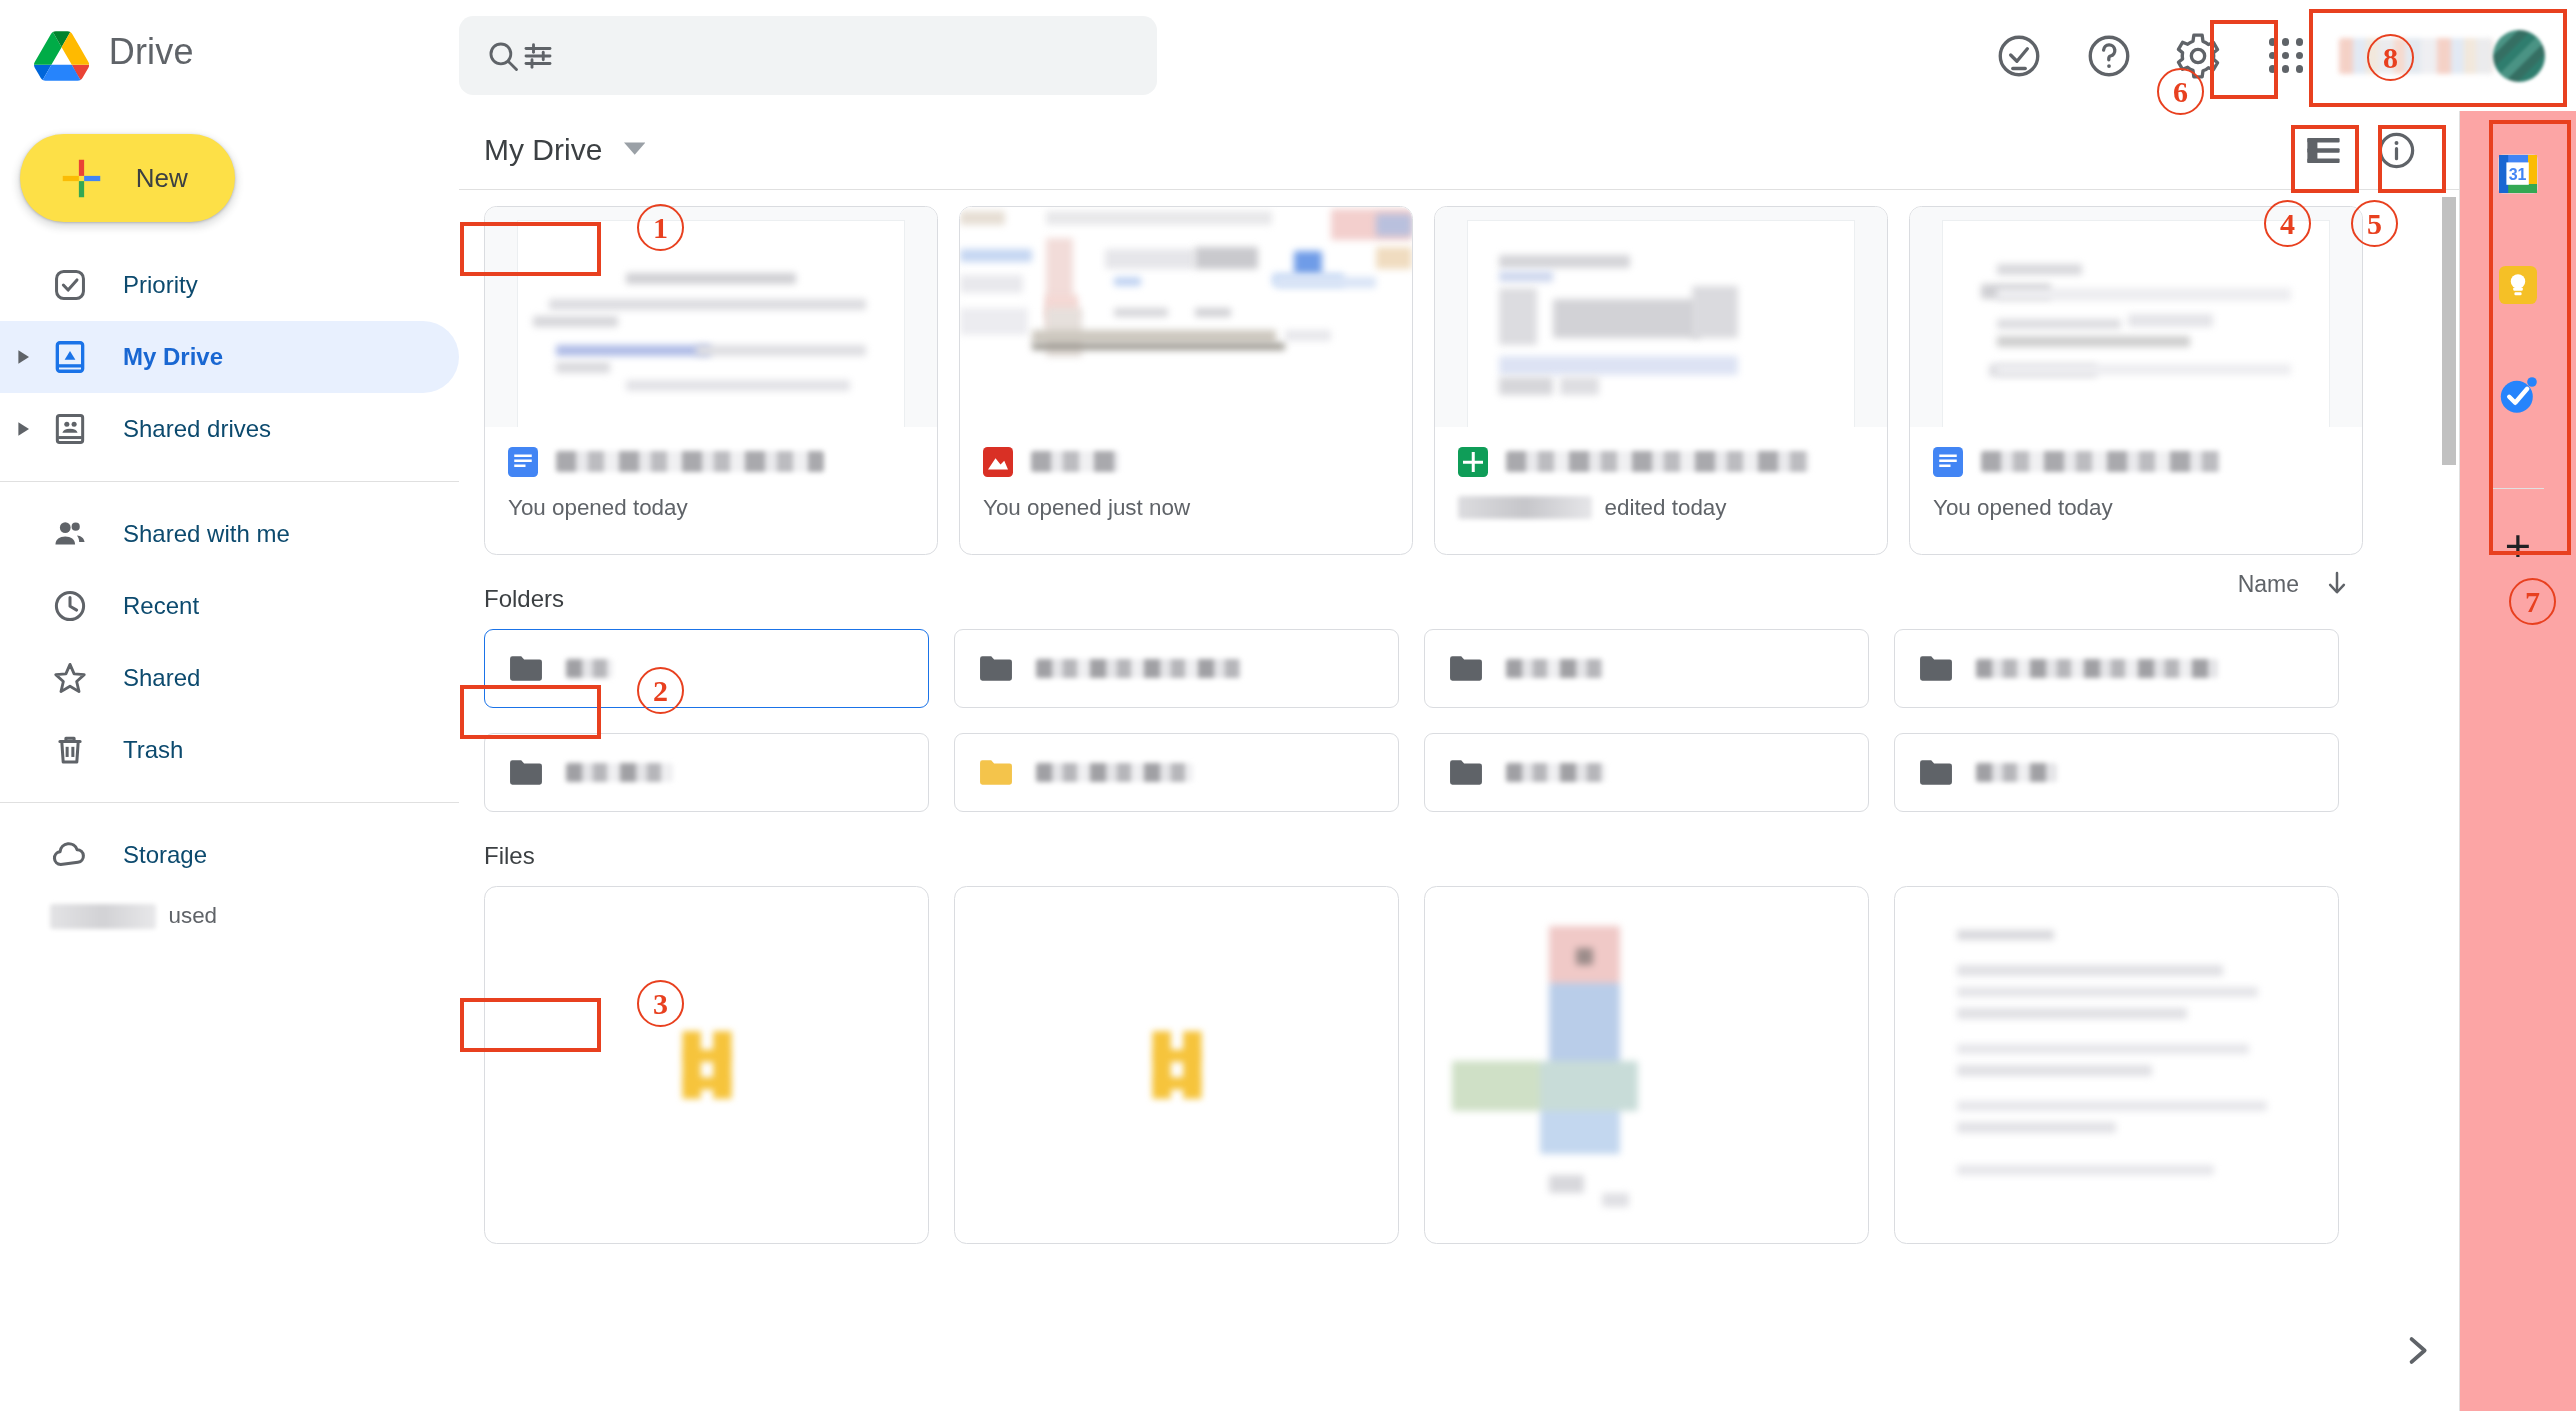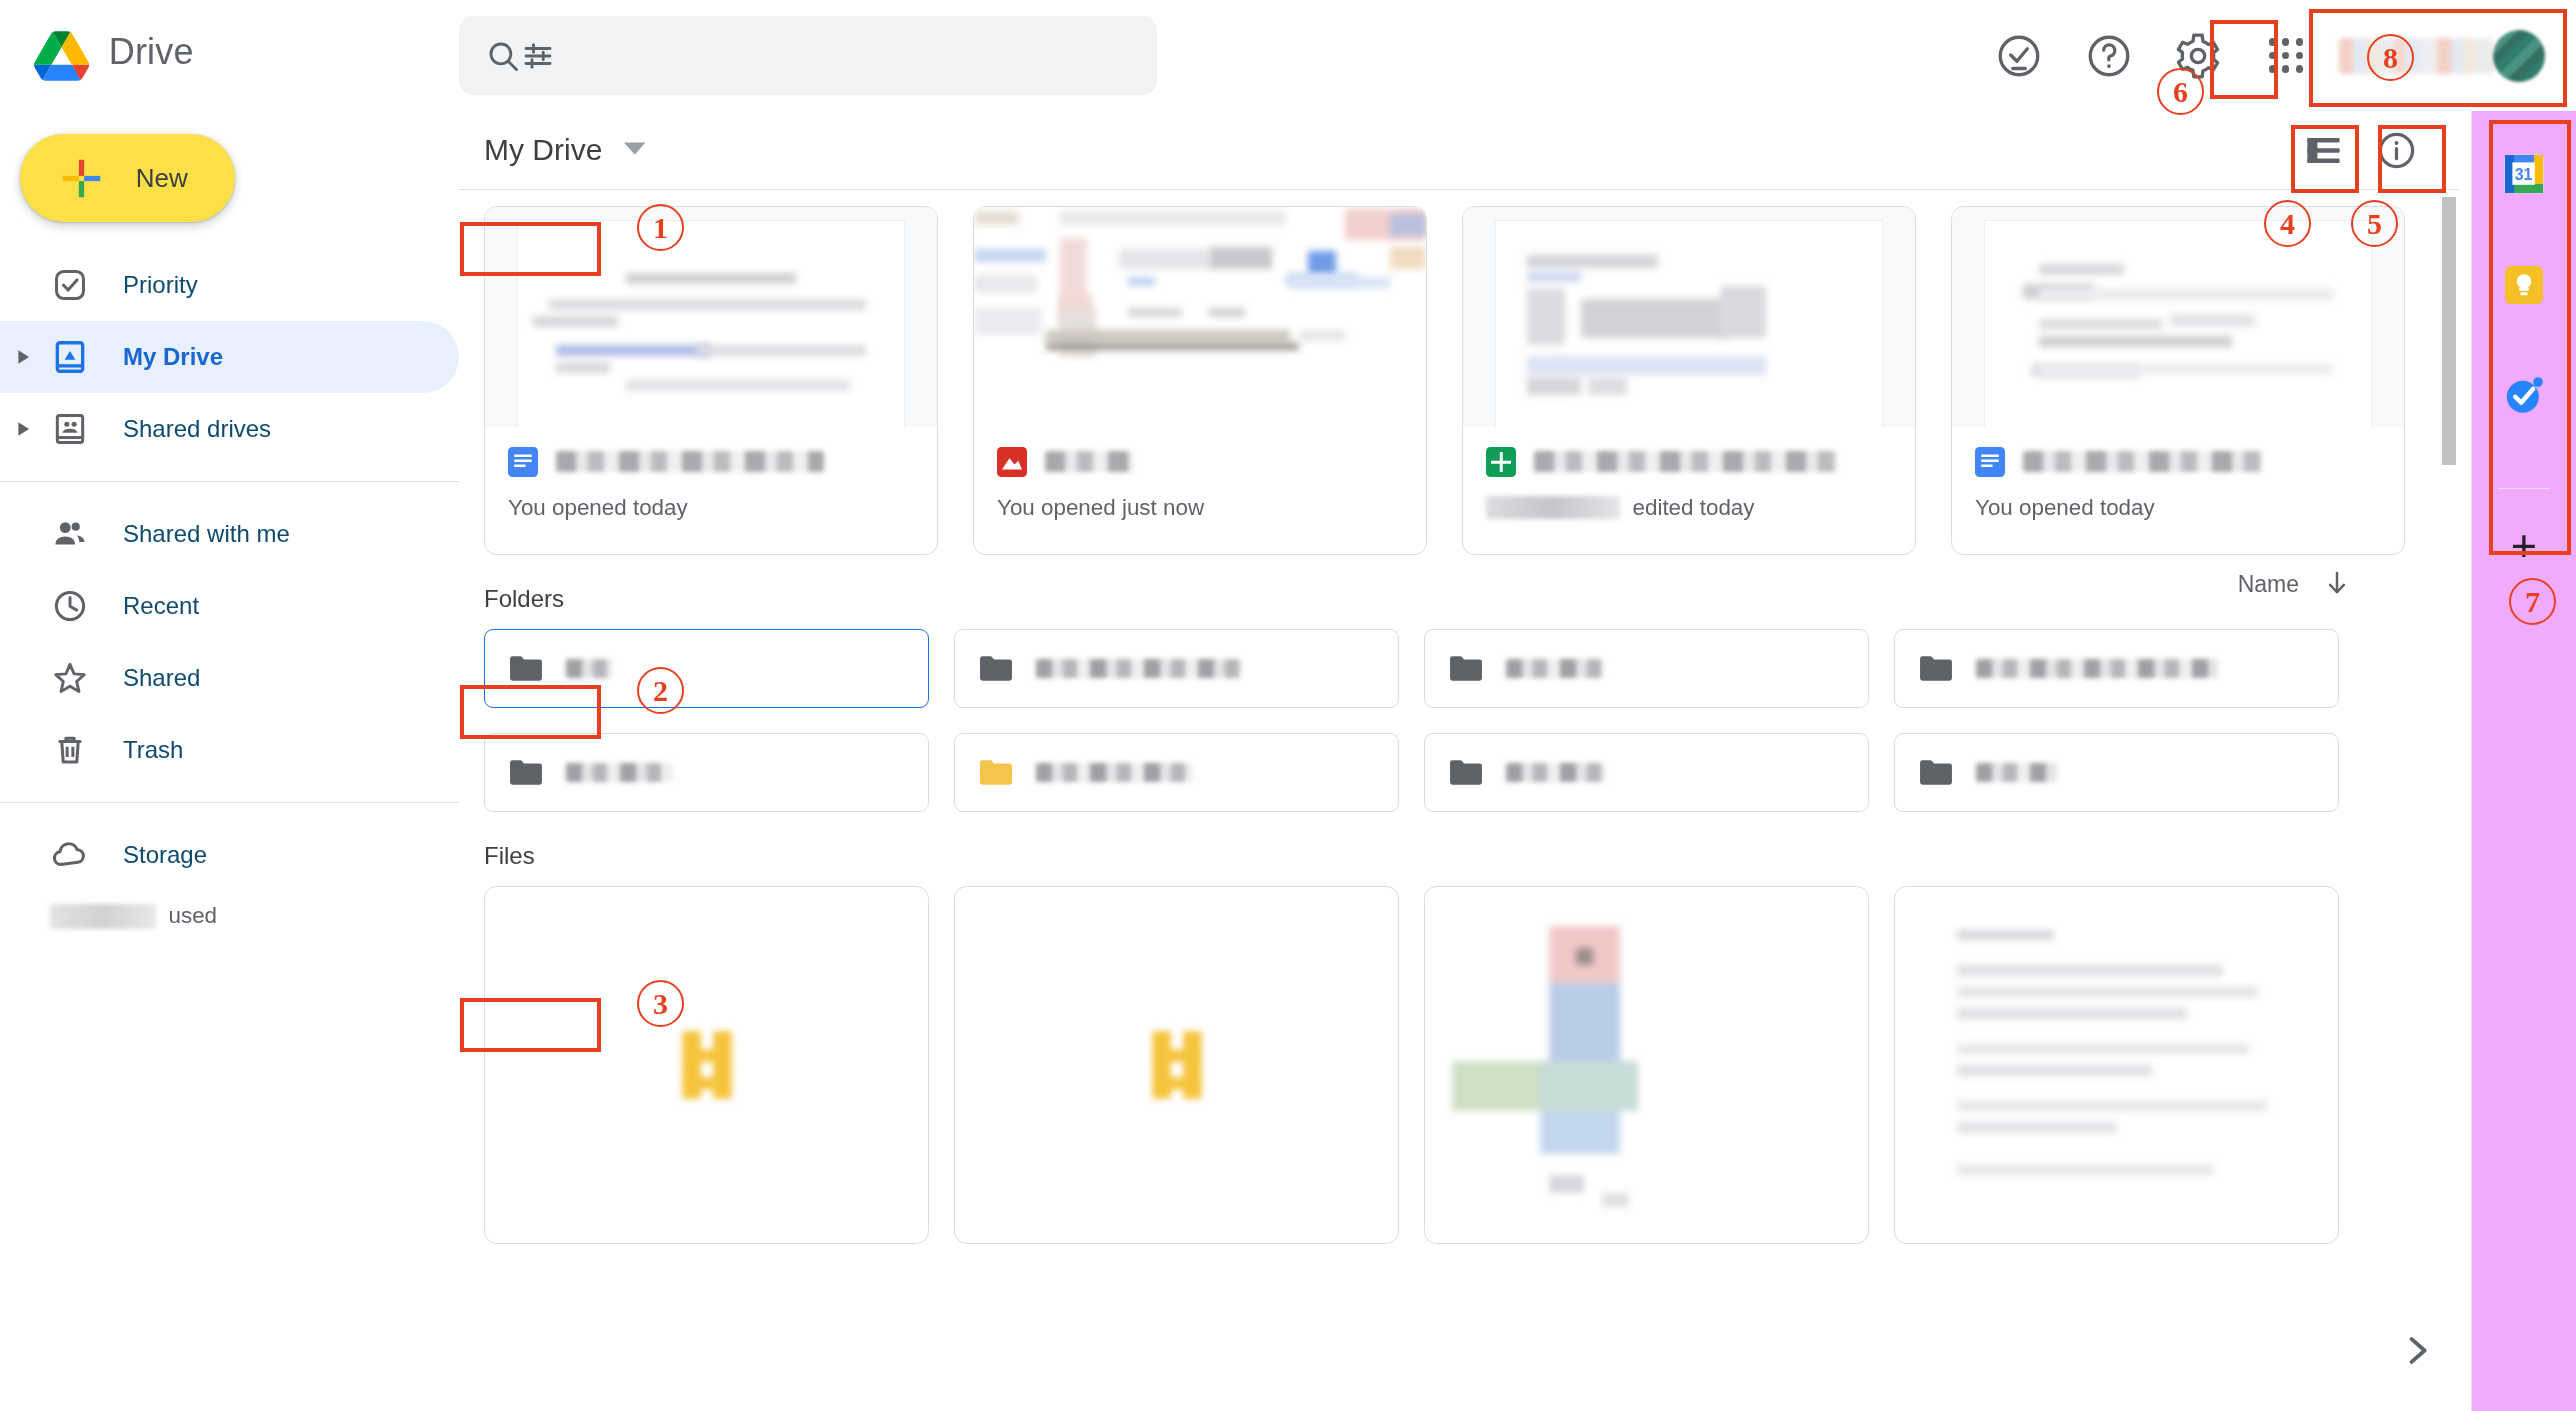--- a/index.html
+++ b/index.html
@@ -121,21 +121,21 @@
   .hdr-ico { width: 43px; height: 43px; cursor: pointer; }
 
   .content { padding: 0 0 0 0; position: relative; height: 1222px; }
 
   .section-title {
     font-size: 24px; color: #3c4043; padding: 30px 0 0 25px; display: inline-block;
   }
   .sec-row { display: flex; align-items: center; }
 
   
-  .sugg-row { display: flex; gap: 35px; padding: 16px 0 0 25px; }
+  .sugg-row { display: flex; gap: 21px; padding: 16px 0 0 25px; }
   .sugg-card {
     width: 454px; height: 349px; border: 0.9px solid #dadce0; border-radius: 12.5px;
     background: #fff; overflow: hidden; cursor: pointer; display: flex; flex-direction: column;
   }
   .sugg-thumb {
     height: 220px; background: #f8f9fa; position: relative; overflow: hidden;
     display: flex; justify-content: center;
   }
   .sugg-thumb .page {
     width: 86%; height: 100%; margin-top: 12.5px; background: #fff;
@@ -192,22 +192,22 @@
   .vscroll {
     position: absolute; right: 0; top: 86px; width: 19.7px; height: 1127px; background: #fff;
   }
   .vscroll .thumb {
     position: absolute; left: 2.7px; top: 0; width: 14.3px; height: 268px;
     background: #c1c1c1; border-radius: 0;
   }
 
   
   .rail {
-    position: absolute; right: 0; top: 111px; width: 105px; height: 1301px;
-    background: #f0abfc; border-left: 0.9px solid #e0e0e0;
+    position: absolute; right: 0; top: 111px; width: 117px; height: 1301px;
+    background: #fca5a5; border-left: 0.9px solid #e0e0e0;
     display: flex; flex-direction: column; align-items: center; padding-top: 39px;
   }
   .rail-ico { width: 48px; height: 48px; margin-bottom: 63px; cursor: pointer; }
   .rail-sep { width: 52px; height: 0.9px; background: #e0e0e0; margin: 5.4px 0 34px 0; }
   .rail-plus { font-size: 45px; color: #202124; line-height: 1; cursor: pointer; }
 
   .chev-right {
     position: absolute; right: 23px; bottom: 39px; cursor: pointer;
   }
 

